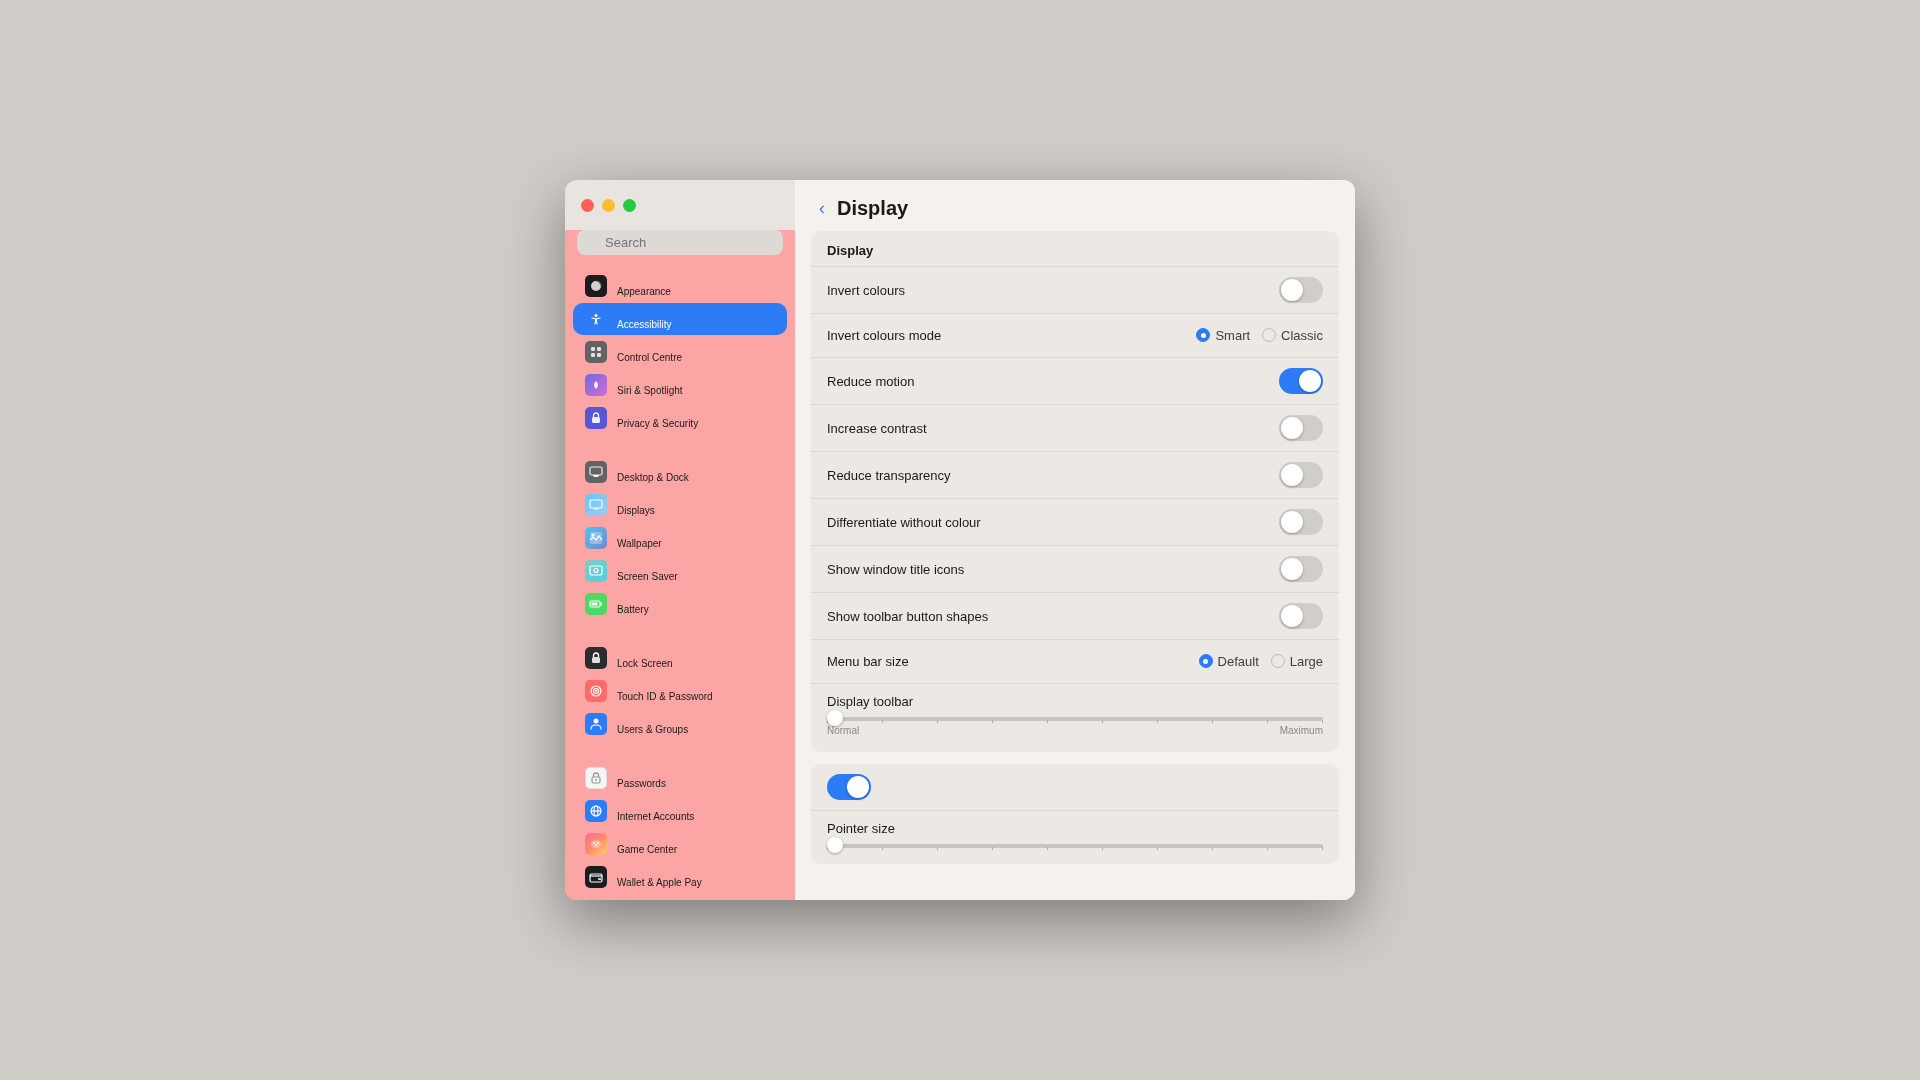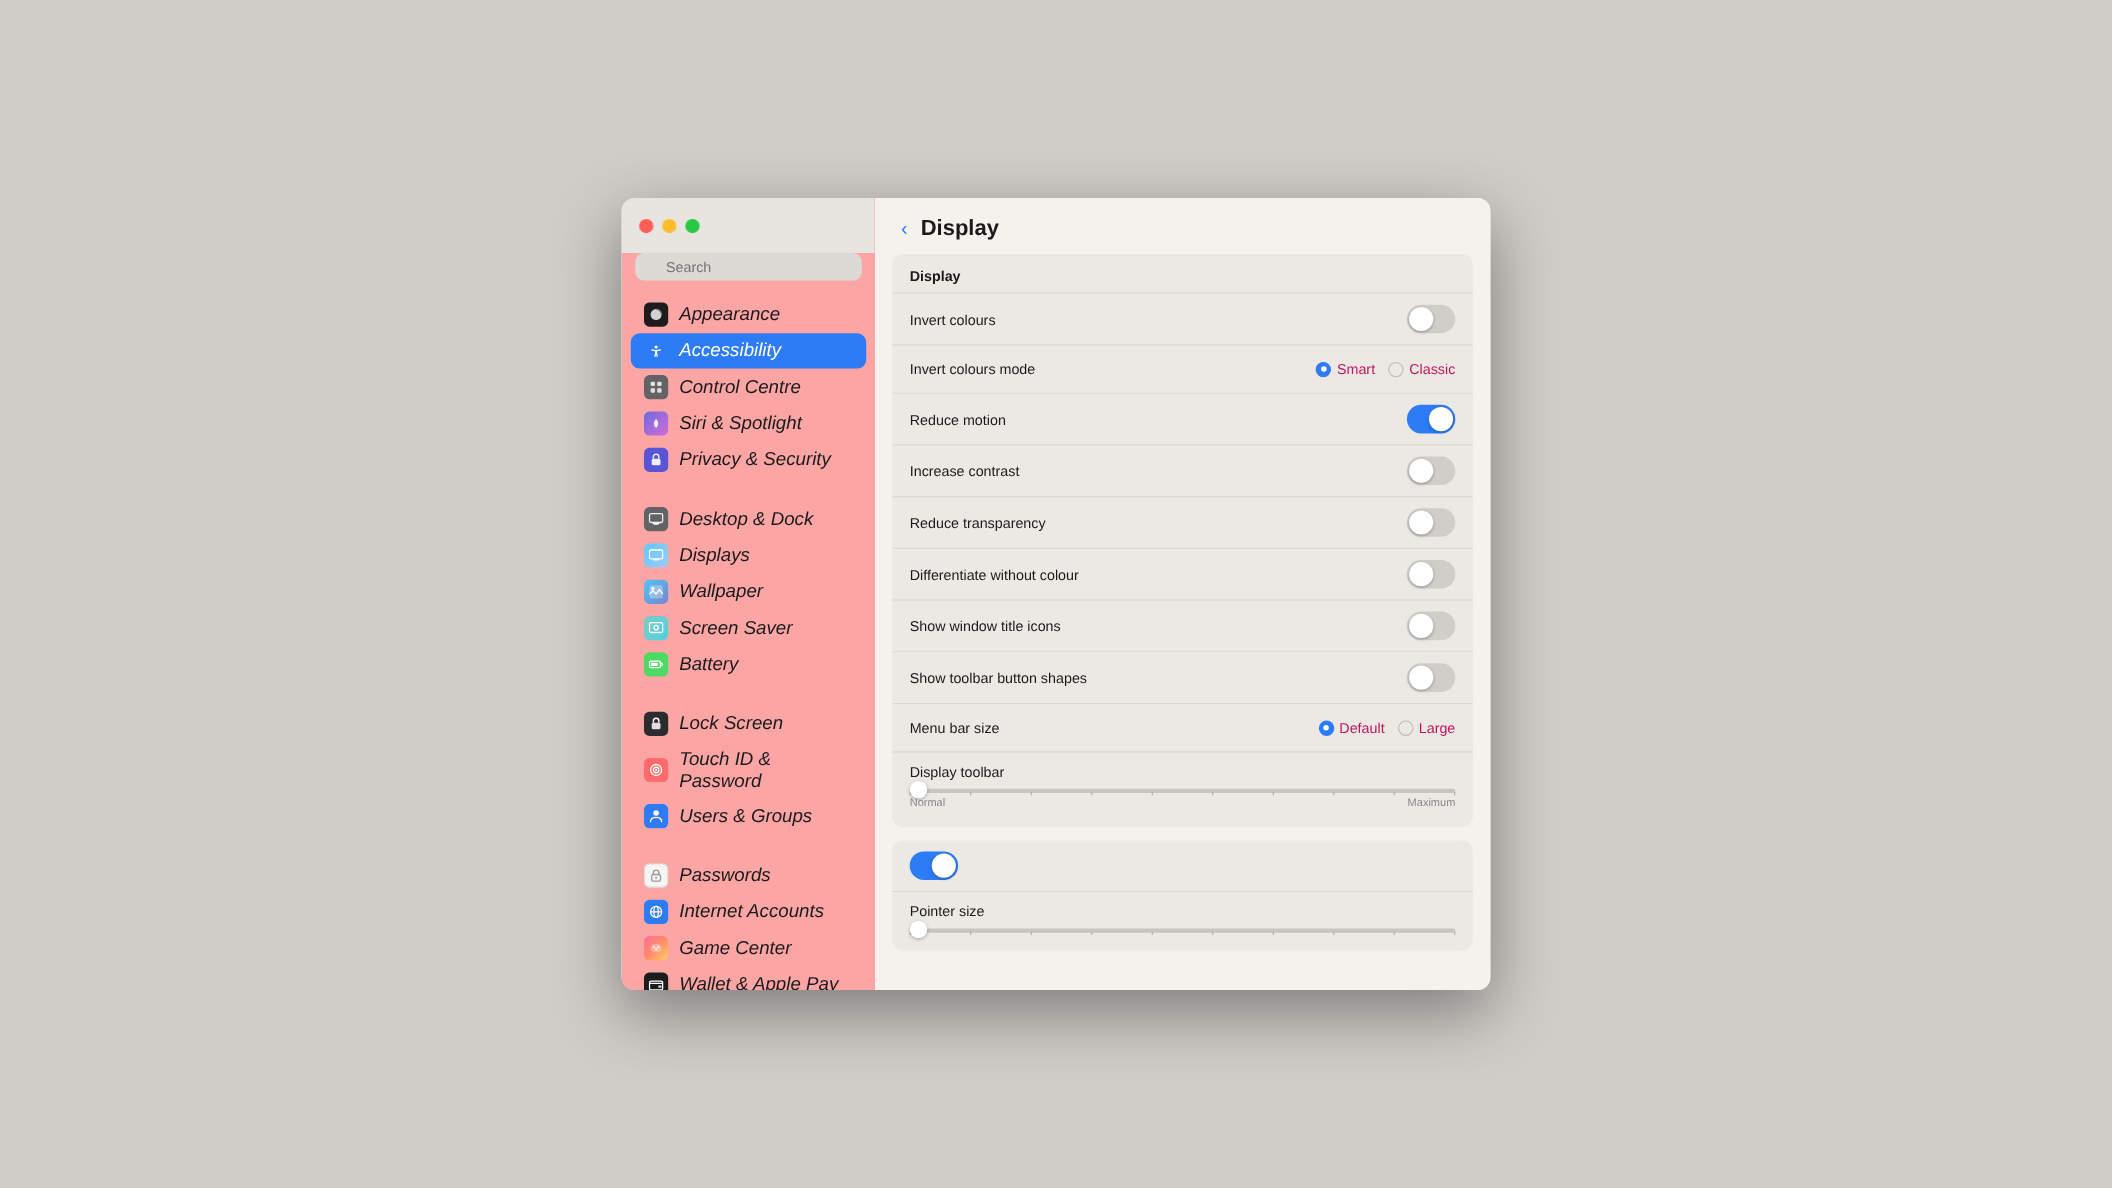--- a/index.html
+++ b/index.html
@@ -79,33 +79,33 @@
 
     .sidebar-section {
       padding: 4px 0;
     }
     .sidebar-divider {
       height: 1px;
       margin: 6px 0;
     }
     .sidebar-item {
       display: flex;
-      align-items: center;
+      align-items: flex-end;
       padding: 5px 12px;
       border-radius: 8px;
       margin: 1px 8px;
       cursor: pointer;
       gap: 10px;
-      font-size: 17px;
+      font-size: 10px;
       color: #1a1a1a;
-      font-style: italic;
     }
     .sidebar-item.active {
       background: #2d7cf6;
       color: white;
+      border-radius: 10px;
     }
     .sidebar-item .item-icon {
       width: 22px;
       height: 22px;
       border-radius: 5px;
       display: flex;
       align-items: center;
       justify-content: center;
       flex-shrink: 0;
       font-size: 14px;
@@ -223,24 +223,23 @@
     .toggle.on .toggle-knob { left: 20px; }
 
     
     .radio-group {
       display: flex;
       align-items: center;
       gap: 12px;
     }
     .radio-option {
       display: flex;
-      align-items: center;
       gap: 5px;
       font-size: 13px;
-      color: #be185d;
+      color: #404040;
       cursor: pointer;
     }
     .radio-circle {
       width: 14px;
       height: 14px;
       border-radius: 50%;
       border: 1.5px solid #bbb;
       display: flex;
       align-items: center;
       justify-content: center;

